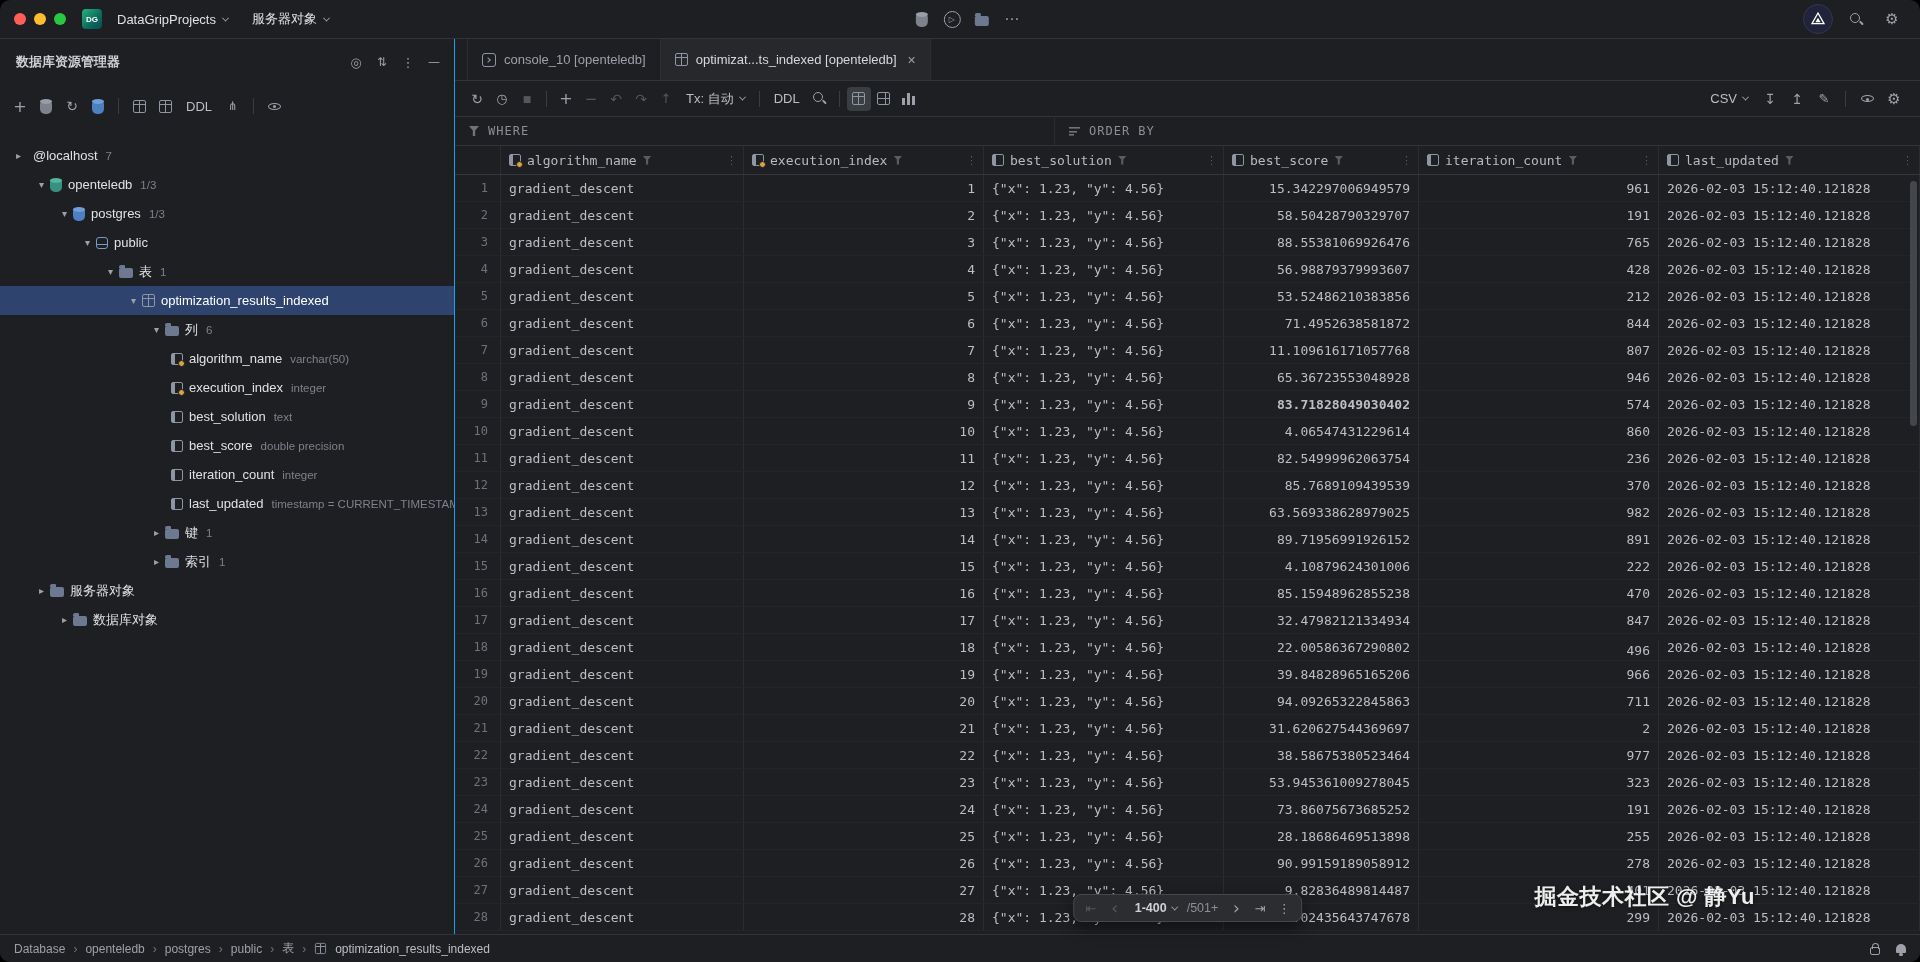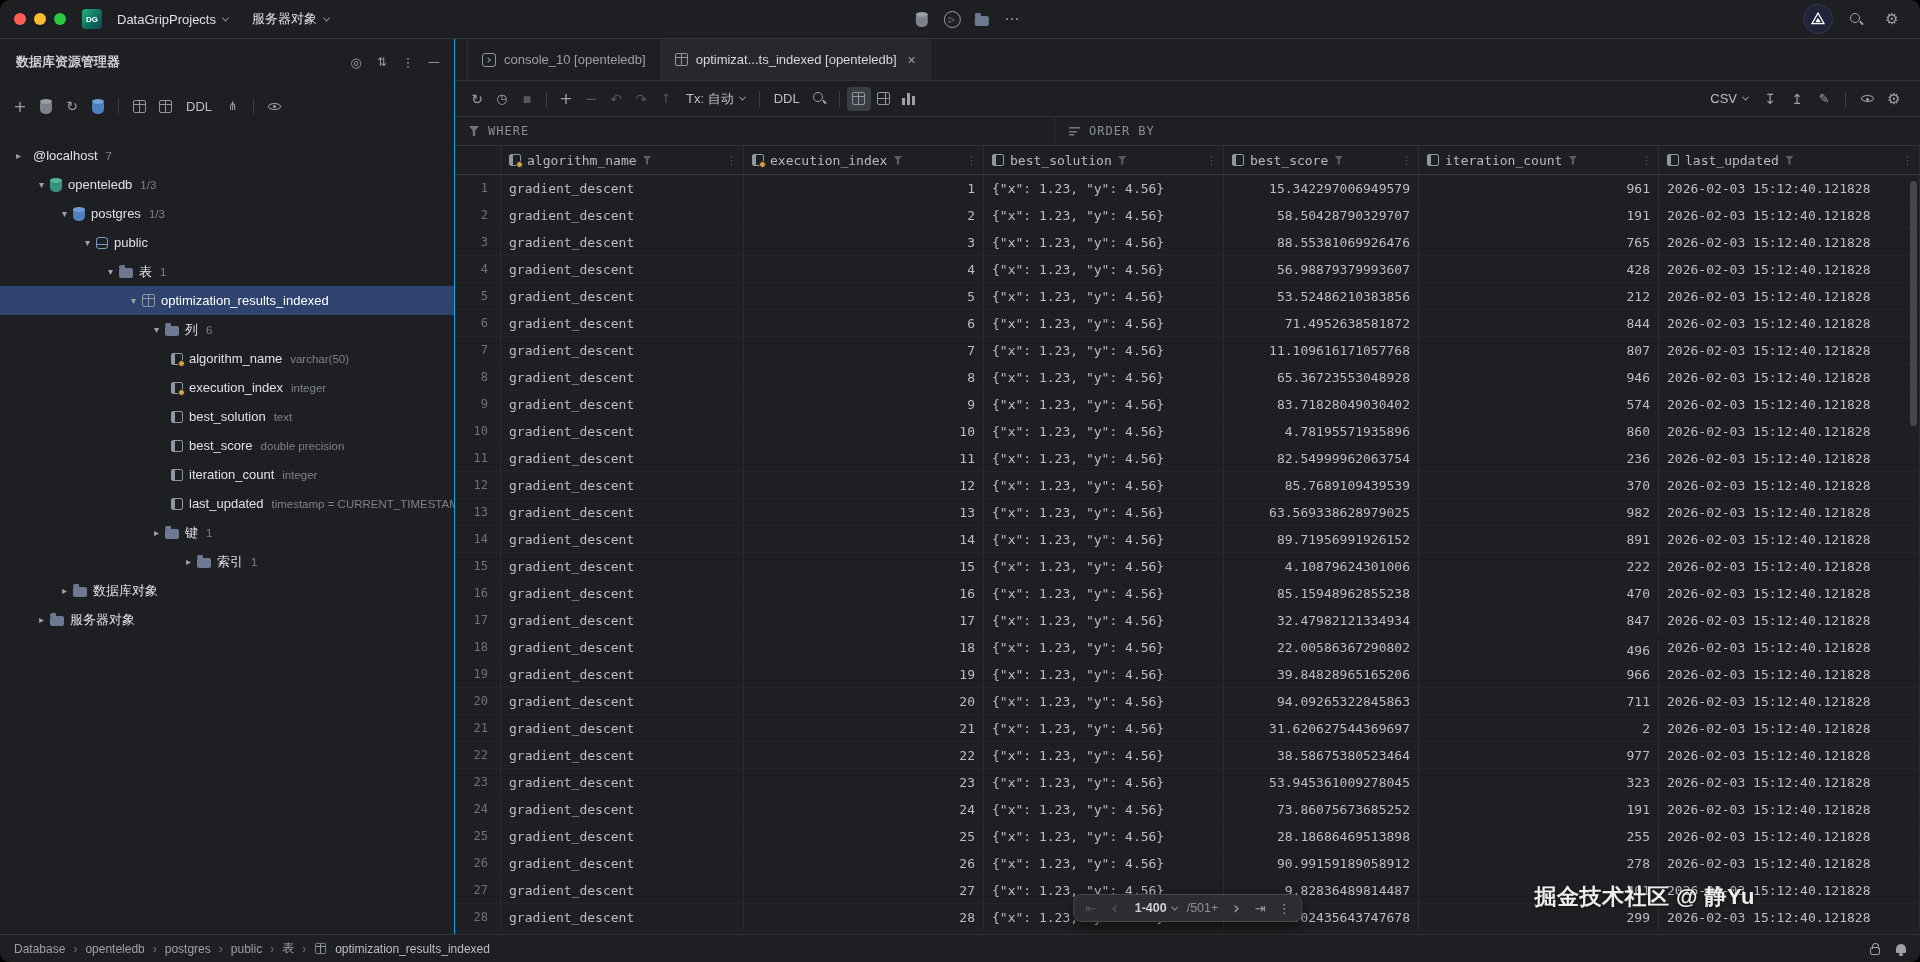--- a/index.html
+++ b/index.html
@@ -300,35 +300,35 @@
             <span class="ticon col-ic"></span>
             <span class="tlabel">last_updated</span>
             <span class="tmeta">timestamp = CURRENT_TIMESTAMP</span>
           </div>
           <div class="tree-row" style="padding-left: 148px;">
             <span class="chev right"></span>
             <span class="ticon folder-ic"></span>
             <span class="tlabel">键</span>
             <span class="tmeta">1</span>
           </div>
-          <div class="tree-row" style="padding-left: 148px; margin-left: 32px;">
+          <div class="tree-row" style="padding-left: 148px;">
             <span class="chev right"></span>
             <span class="ticon folder-ic"></span>
             <span class="tlabel">索引</span>
             <span class="tmeta">1</span>
           </div>
+          <div class="tree-row" style="padding-left: 33px;">
+            <span class="chev right"></span>
+            <span class="ticon folder-ic"></span>
+            <span class="tlabel">服务器对象</span>
+          </div>
           <div class="tree-row" style="padding-left: 56px;">
             <span class="chev right"></span>
             <span class="ticon folder-ic"></span>
             <span class="tlabel">数据库对象</span>
-          </div>
-          <div class="tree-row" style="padding-left: 33px;">
-            <span class="chev right"></span>
-            <span class="ticon folder-ic"></span>
-            <span class="tlabel">服务器对象</span>
           </div>
         </div>
     </div>
 
     <div class="main">
       <div class="tabbar">
           <div class="tab">
             <span class="console-ic"></span>
             <span class="tab-label">console_10 [openteledb]</span>
           </div>
@@ -508,30 +508,30 @@
               <div class="cell al" style="width: 240px;">{"x": 1.23, "y": 4.56}</div>
               <div class="cell ar" style="width: 195px;">65.36723553048928</div>
               <div class="cell ar" style="width: 240px;">946</div>
               <div class="cell al" style="flex: 1 1 0%;">2026-02-03 15:12:40.121828</div>
             </div>
             <div class="grow">
               <div class="cell rn">9</div>
               <div class="cell al" style="width: 243px;">gradient_descent</div>
               <div class="cell ar" style="width: 240px;">9</div>
               <div class="cell al" style="width: 240px;">{"x": 1.23, "y": 4.56}</div>
-              <div class="cell ar" style="width: 195px;">83.71828049030402</div>
+              <div class="cell ar" style="width: 195px; font-weight: bold;">83.71828049030402</div>
               <div class="cell ar" style="width: 240px;">574</div>
               <div class="cell al" style="flex: 1 1 0%;">2026-02-03 15:12:40.121828</div>
             </div>
             <div class="grow">
               <div class="cell rn">10</div>
               <div class="cell al" style="width: 243px;">gradient_descent</div>
               <div class="cell ar" style="width: 240px;">10</div>
               <div class="cell al" style="width: 240px;">{"x": 1.23, "y": 4.56}</div>
-              <div class="cell ar" style="width: 195px;">4.78195571935896</div>
+              <div class="cell ar" style="width: 195px;">4.06547431229614</div>
               <div class="cell ar" style="width: 240px;">860</div>
               <div class="cell al" style="flex: 1 1 0%;">2026-02-03 15:12:40.121828</div>
             </div>
             <div class="grow">
               <div class="cell rn">11</div>
               <div class="cell al" style="width: 243px;">gradient_descent</div>
               <div class="cell ar" style="width: 240px;">11</div>
               <div class="cell al" style="width: 240px;">{"x": 1.23, "y": 4.56}</div>
               <div class="cell ar" style="width: 195px;">82.54999962063754</div>
               <div class="cell ar" style="width: 240px;">236</div>

